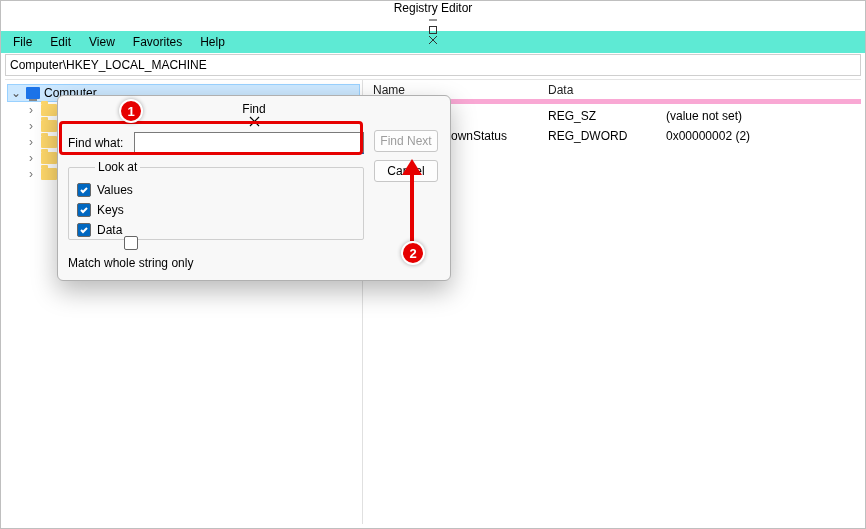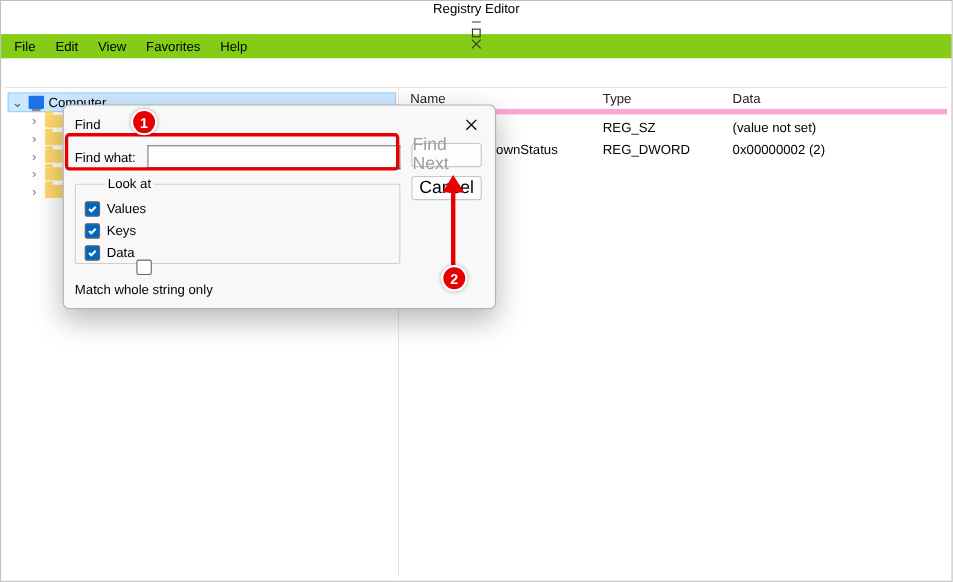--- a/index.html
+++ b/index.html
@@ -50,21 +50,21 @@
     color: #333;
     font-size: 12px;
   }
   .win-btn svg { stroke: #333; }
   .menubar {
     height: 22px;
     display: flex;
     align-items: center;
     padding: 0 4px;
     gap: 2px;
-    background: #84cc16;
+    background: #5eead4;
   }
   .menubar .menu-item {
     padding: 2px 8px;
     color: #000;
   }
   .addressbar {
     height: 22px;
     border: 1px solid #cfcfcf;
     margin: 1px 4px 2px 4px;
     display: flex;
@@ -154,20 +154,21 @@
     height: 186px;
     background: #f8f8f8;
     border: 1px solid #b0b0b0;
     border-radius: 6px;
     box-shadow: 0 10px 26px rgba(0,0,0,0.28);
     padding: 6px 10px 10px 10px;
   }
   .find-dialog .dlg-head {
     display:flex; align-items:center;
     height: 22px;
+    flex-direction: column;
   }
   .find-dialog .dlg-title { flex:1; font-size:12px; }
   .find-dialog .dlg-close {
     width:24px; height:22px;
     display:flex; align-items:center; justify-content:center;
   }
   .find-row {
     display:flex; align-items:center;
     margin-top: 8px;
     gap: 8px;
@@ -191,21 +192,21 @@
     display:flex;
     flex-direction:column;
     gap: 8px;
   }
   .dlg-btn {
     height: 22px;
     border: 1px solid #c7c7c7;
     background:#fdfdfd;
     border-radius:3px;
     display:flex; align-items:center; justify-content:center;
-    font-size:16px;
+    font-size:12px;
   }
   .dlg-btn.disabled { color:#9d9d9d; }
   .fieldset {
     position:absolute;
     left: 10px;
     top: 64px;
     width: 296px;
     height: 80px;
     border: 1px solid #cfcfcf;
     border-radius:2px;
@@ -305,20 +306,23 @@
   </div>
 
   <div class="menubar">
     <div class="menu-item">File</div>
     <div class="menu-item">Edit</div>
     <div class="menu-item">View</div>
     <div class="menu-item">Favorites</div>
     <div class="menu-item">Help</div>
   </div>
 
+  <div class="addressbar">
+    <span>Computer\HKEY_LOCAL_MACHINE</span>
+  </div>
 
   <div class="content">
     <div class="tree-pane">
       <div class="tree-root">
         <span class="chev">⌄</span>
         <span class="pc-icon"></span>
         <span>Computer</span>
       </div>
       <div class="tree-children">
         <div class="tree-node">
@@ -340,21 +344,20 @@
         <div class="tree-node">
           <span class="chev">›</span>
           <span class="folder-icon"></span>
         </div>
       </div>
     </div>
 
     <div class="list-pane">
       <div class="list-header">
         <div class="col-name">Name</div>
-        <div class="col-type">Type</div>
         <div class="col-data">Data</div>
       </div>
       <div class="list-rows">
         <div class="list-row">
           <div class="col-name"></div>
           <div class="col-type">REG_SZ</div>
           <div class="col-data">(value not set)</div>
         </div>
         <div class="list-row">
           <div class="col-name">ownStatus</div>

